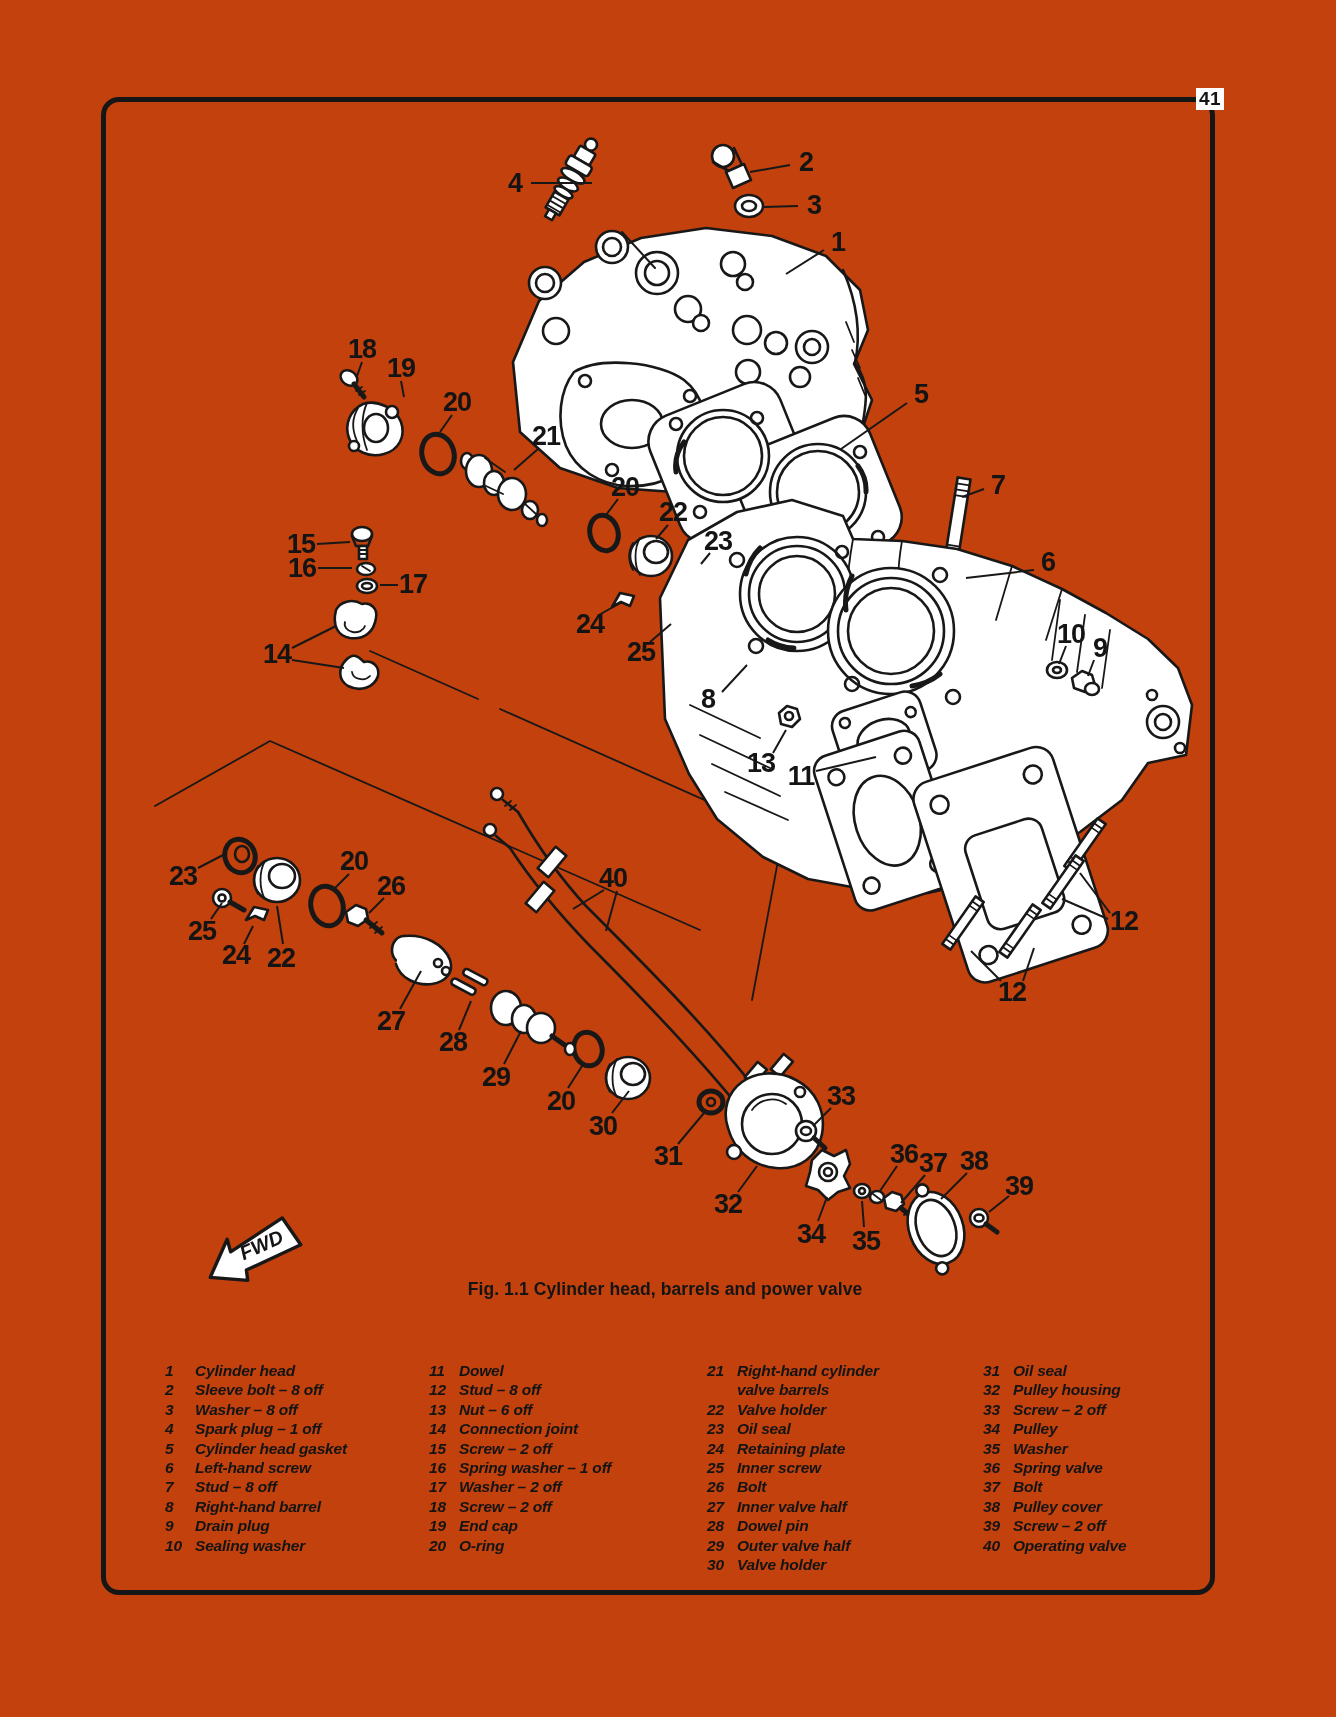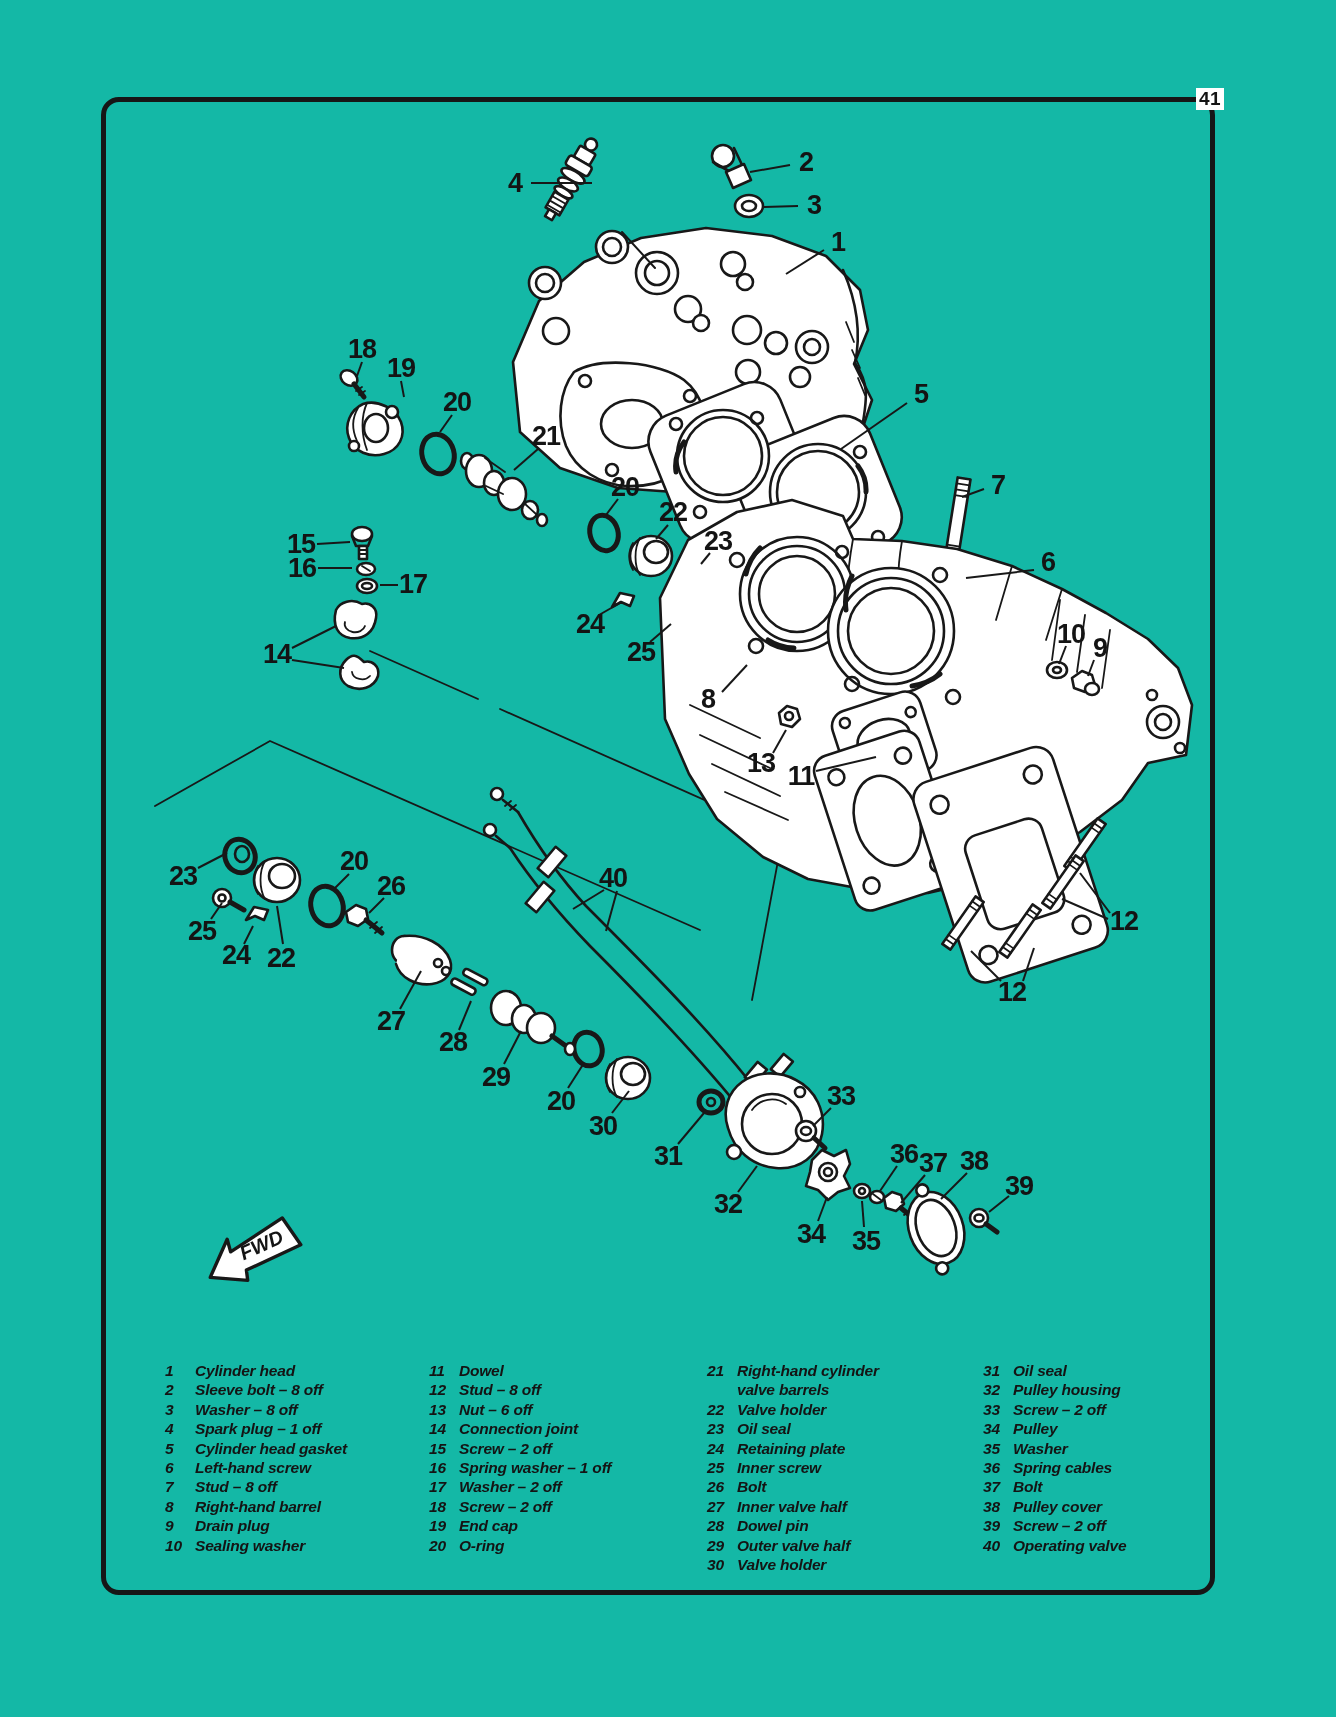--- a/index.html
+++ b/index.html
@@ -1,16 +1,16 @@
 <!DOCTYPE html>
 <html><head>
 <meta charset="utf-8">
 <style>
   html,body{margin:0;padding:0;background:#ffffff;}
-  #page{position:relative;width:1336px;height:1717px;background:#14b8a6;
+  #page{position:relative;width:1336px;height:1717px;background:#c2410c;
         font-family:"Liberation Sans","DejaVu Sans",sans-serif;color:#141414;overflow:hidden;}
   #frame{position:absolute;left:101px;top:97px;width:1104px;height:1488px;
          border:5px solid #161616;border-radius:18px;}
   #pagenum{position:absolute;left:1196px;top:88px;font-size:19px;font-weight:bold;
            background:#ffffff;padding:0 3px;letter-spacing:0.5px;}
   #diagram{position:absolute;left:0;top:0;}
   
   .art{stroke:#181818;stroke-width:2.6;fill:none;stroke-linecap:round;stroke-linejoin:round;}
   .w{fill:#ffffff;}
   .thin{stroke-width:1.8;}
@@ -504,20 +504,21 @@
         <text x="904" y="1154" class="callout">36</text>
         <line x1="925" y1="1175" x2="901" y2="1203" class="lead"></line>
         <text x="933" y="1163" class="callout">37</text>
         <line x1="967" y1="1173" x2="941" y2="1199" class="lead"></line>
         <text x="974" y="1161" class="callout">38</text>
         <line x1="1009" y1="1196" x2="989" y2="1212" class="lead"></line>
         <text x="1019" y="1186" class="callout">39</text>
       </g>
   </svg>
 
+  <div id="caption">Fig. 1.1 Cylinder head, barrels and power valve</div>
 
   <div id="pcol1" class="pcol">
       <div class="prow">
         <span class="pnum">1</span>
         <span class="pname">Cylinder head</span>
       </div>
       <div class="prow">
         <span class="pnum">2</span>
         <span class="pname">Sleeve bolt – 8 off</span>
       </div>
@@ -654,21 +655,21 @@
       <div class="prow">
         <span class="pnum">34</span>
         <span class="pname">Pulley</span>
       </div>
       <div class="prow">
         <span class="pnum">35</span>
         <span class="pname">Washer</span>
       </div>
       <div class="prow">
         <span class="pnum">36</span>
-        <span class="pname">Spring cables</span>
+        <span class="pname">Spring valve</span>
       </div>
       <div class="prow">
         <span class="pnum">37</span>
         <span class="pname">Bolt</span>
       </div>
       <div class="prow">
         <span class="pnum">38</span>
         <span class="pname">Pulley cover</span>
       </div>
       <div class="prow">

